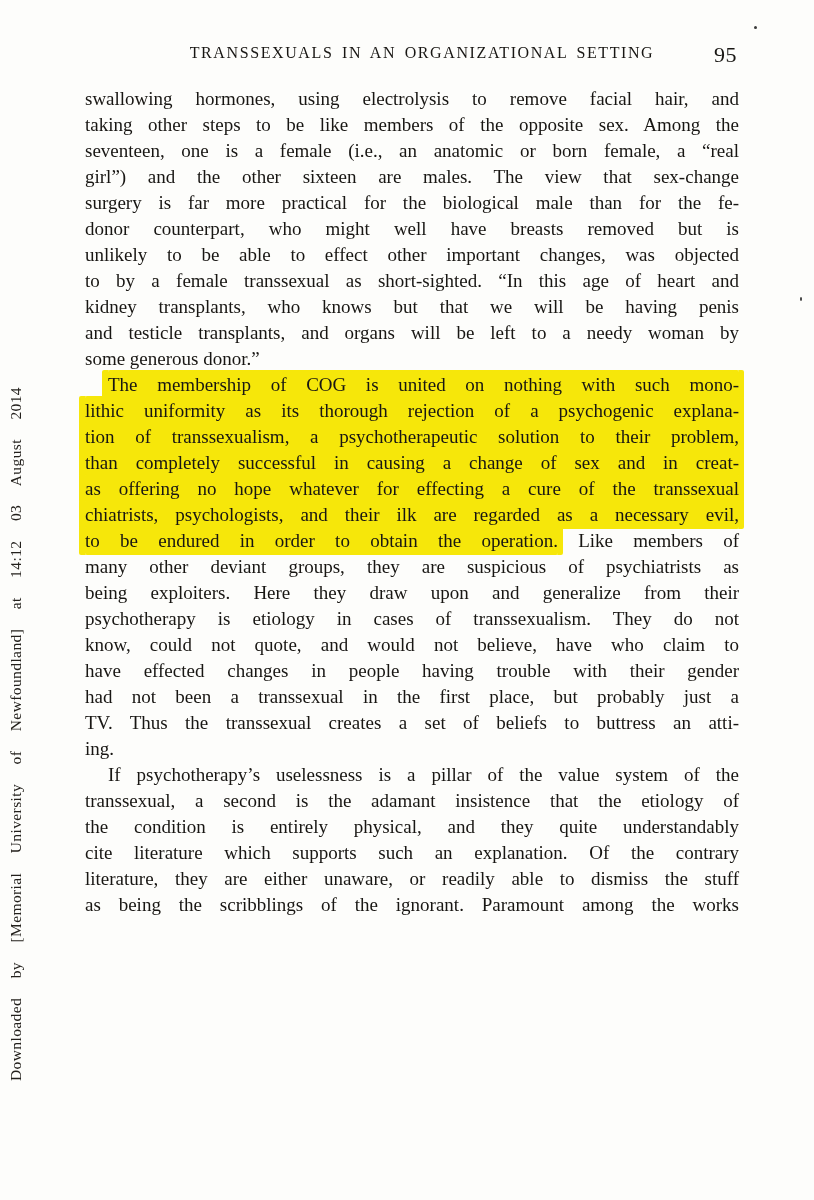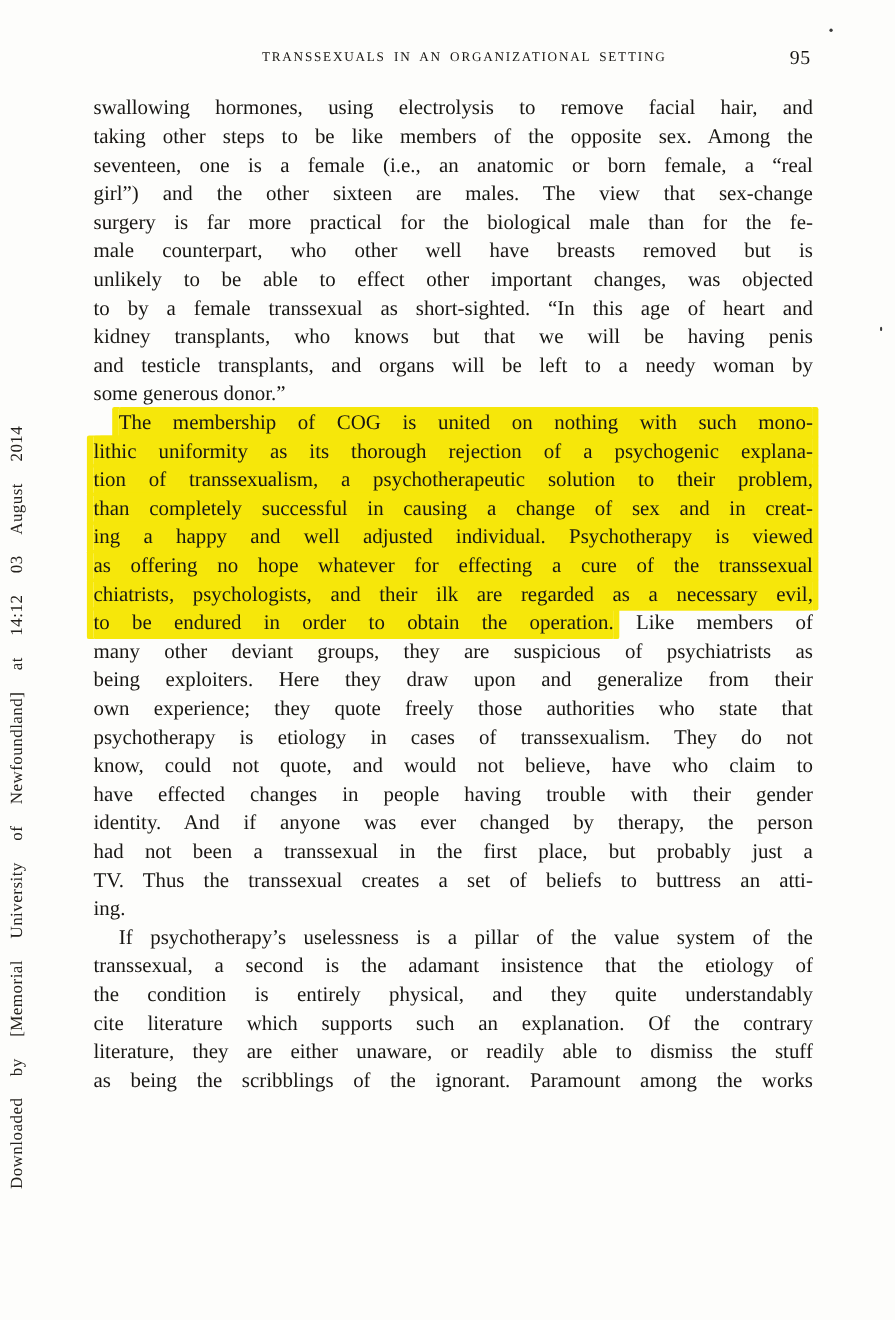--- a/index.html
+++ b/index.html
@@ -11,32 +11,32 @@
     font-family: "Liberation Serif", "DejaVu Serif", serif;
     color: #181613;
     overflow: hidden;
   }
   .page-header {
     position: absolute;
     left: 85px; top: 44px; width: 654px;
     display: flex; align-items: baseline; justify-content: center;
   }
   .running-title {
-    font-size: 12px;
+    font-size: 16px;
     letter-spacing: 1.6px;
     word-spacing: 3px;
     font-weight: 500;
     text-transform: uppercase;
     transform: translateX(10px);
     white-space: nowrap;
   }
   .page-number {
     position: absolute;
     right: 2px; top: -2px;
-    font-size: 18px;
+    font-size: 22px;
     letter-spacing: 0.5px;
   }
   .body-text {
     position: absolute;
     left: 85px; top: 86px; width: 654px;
   }
   .line {
     height: 26px;
     line-height: 26px;
     font-size: 19px;
@@ -83,41 +83,38 @@
   <span class="running-title">Transsexuals in an Organizational Setting</span>
   <span class="page-number">95</span>
 </div>
 
 <div class="body-text">
     <div class="line"><span class="pre">swallowing hormones, using electrolysis to remove facial hair, and</span></div>
     <div class="line"><span class="pre">taking other steps to be like members of the opposite sex. Among the</span></div>
     <div class="line"><span class="pre">seventeen, one is a female (i.e., an anatomic or born female, a “real</span></div>
     <div class="line"><span class="pre">girl”) and the other sixteen are males. The view that sex-change</span></div>
     <div class="line"><span class="pre">surgery is far more practical for the biological male than for the fe-</span></div>
-    <div class="line"><span class="pre">male counterpart, who other well have breasts removed but is</span></div>
+    <div class="line"><span class="pre">donor counterpart, who might well have breasts removed but is</span></div>
     <div class="line"><span class="pre">unlikely to be able to effect other important changes, was objected</span></div>
     <div class="line"><span class="pre">to by a female transsexual as short-sighted. “In this age of heart and</span></div>
     <div class="line"><span class="pre">kidney transplants, who knows but that we will be having penis</span></div>
     <div class="line"><span class="pre">and testicle transplants, and organs will be left to a needy woman by</span></div>
     <div class="line flush"><span class="pre">some generous donor.”</span></div>
     <div class="line indent"><span class="hl">The membership of COG is united on nothing with such mono-</span></div>
     <div class="line"><span class="hl">lithic uniformity as its thorough rejection of a psychogenic explana-</span></div>
     <div class="line"><span class="hl">tion of transsexualism, a psychotherapeutic solution to their problem,</span></div>
     <div class="line"><span class="hl">than completely successful in causing a change of sex and in creat-</span></div>
-    <div class="line"><span class="hl">ing a happy and well adjusted individual. Psychotherapy is viewed</span></div>
     <div class="line"><span class="hl">as offering no hope whatever for effecting a cure of the transsexual</span></div>
     <div class="line"><span class="hl">chiatrists, psychologists, and their ilk are regarded as a necessary evil,</span></div>
     <div class="line"><span class="hl">to be endured in order to obtain the operation.</span><span class="post"> Like members of</span></div>
     <div class="line"><span class="pre">many other deviant groups, they are suspicious of psychiatrists as</span></div>
     <div class="line"><span class="pre">being exploiters. Here they draw upon and generalize from their</span></div>
-    <div class="line"><span class="pre">own experience; they quote freely those authorities who state that</span></div>
     <div class="line"><span class="pre">psychotherapy is etiology in cases of transsexualism. They do not</span></div>
     <div class="line"><span class="pre">know, could not quote, and would not believe, have who claim to</span></div>
     <div class="line"><span class="pre">have effected changes in people having trouble with their gender</span></div>
-    <div class="line"><span class="pre">identity. And if anyone was ever changed by therapy, the person</span></div>
     <div class="line"><span class="pre">had not been a transsexual in the first place, but probably just a</span></div>
     <div class="line"><span class="pre">TV. Thus the transsexual creates a set of beliefs to buttress an atti-</span></div>
     <div class="line flush"><span class="pre">ing.</span></div>
     <div class="line indent"><span class="pre">If psychotherapy’s uselessness is a pillar of the value system of the</span></div>
     <div class="line"><span class="pre">transsexual, a second is the adamant insistence that the etiology of</span></div>
     <div class="line"><span class="pre">the condition is entirely physical, and they quite understandably</span></div>
     <div class="line"><span class="pre">cite literature which supports such an explanation. Of the contrary</span></div>
     <div class="line"><span class="pre">literature, they are either unaware, or readily able to dismiss the stuff</span></div>
     <div class="line"><span class="pre">as being the scribblings of the ignorant. Paramount among the works</span></div>
   </div>

